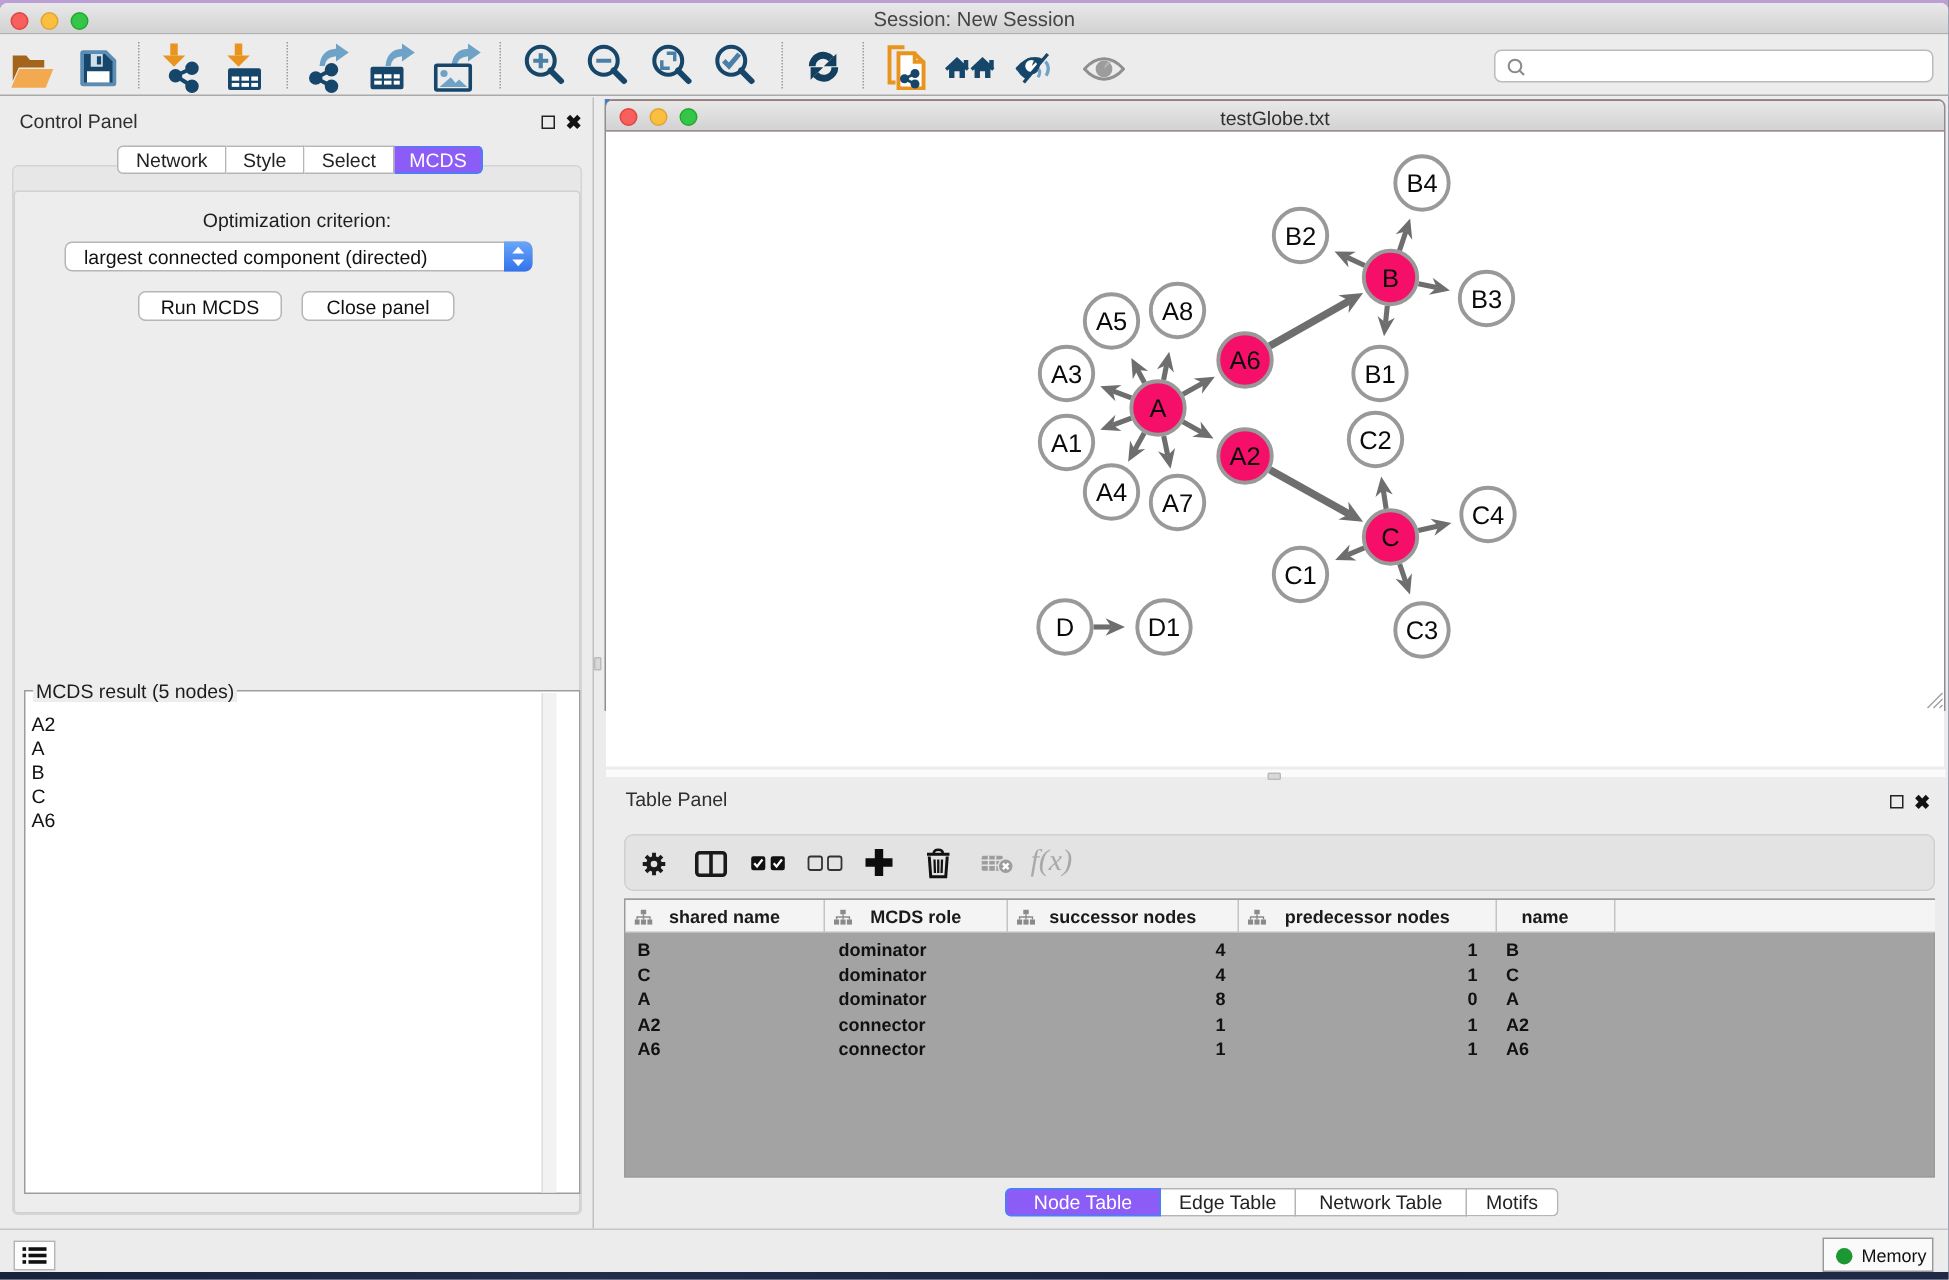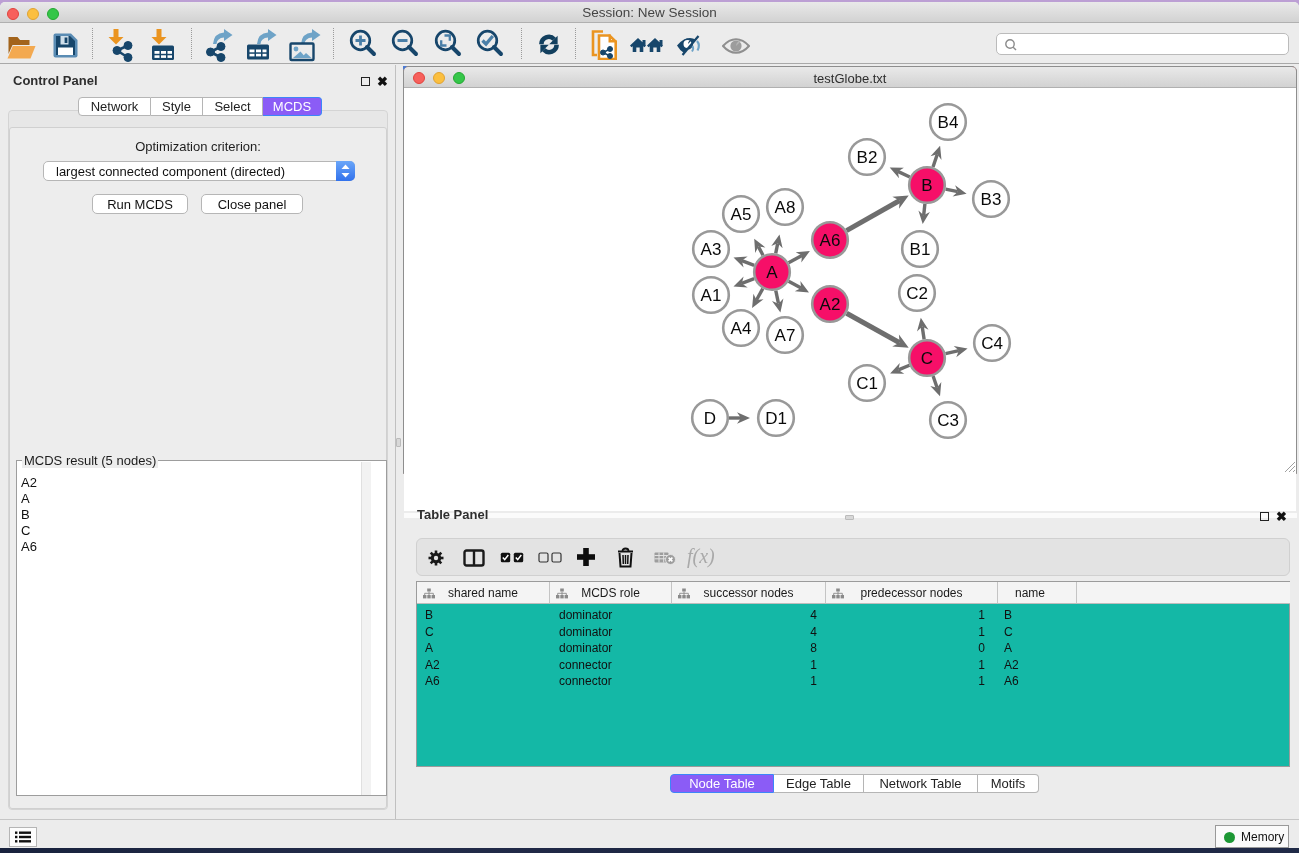--- a/index.html
+++ b/index.html
@@ -12,21 +12,21 @@
 .tl { position:absolute; width:12px; height:12px; border-radius:50%; top:6px; }
 .tl.r { background:#f7605c; border:0.5px solid #e0443e; }
 .tl.y { background:#fbbf3f; border:0.5px solid #e0a333; }
 .tl.g { background:#35c649; border:0.5px solid #24a832; }
 #maintitle .t { position:absolute; top:3px; width:100%; text-align:center; font-size:13.5px; color:#454545; }
 #toolbar { position:absolute; left:0; top:21px; width:1299px; height:41px; background:#ececec; border-bottom:1px solid #a9a9a9; }
 .sep { position:absolute; top:5px; height:31px; width:0; border-left:1px dotted #9a9a9a; }
 #searchbox { position:absolute; left:996px; top:10px; width:293px; height:22px; background:#fff; border:1px solid #bbb; border-radius:5px; }
 #mainarea { position:absolute; left:0; top:63px; width:1299px; height:754px; }
 #ctrlpanel { position:absolute; left:0; top:0; width:396px; height:754px; border-right:1px solid #c0c0c0; }
-.paneltitle { font-size:13px; color:#2e2e2e;font-weight:bold; }
+.paneltitle { font-size:13px; color:#2e2e2e; }
 .wbtn { position:absolute; width:9px; height:9px; border:1.5px solid #222; }
 .panelx { position:absolute; font-size:13px; color:#111; font-weight:bold; }
 .tabs { position:absolute; display:flex; }
 .tab { border:1px solid #b5b5b5; border-left:none; background:#fff; font-size:13px; color:#222; text-align:center; padding:1px 0 0 0; height:19px; }
 .tab.first { border-left:1px solid #b5b5b5; border-radius:4px 0 0 4px; }
 .tab.last { border-radius:0 4px 4px 0; }
 .tab.sel { background:#8b5cf6; border-color:#3c86f8; color:#fff; }
 #cpbox { position:absolute; left:8px; top:45px; width:380px; height:700px; background:#e7e7e7; border:1px solid #d4d4d4; border-radius:4px; }
 #cpinner { position:absolute; left:1px; top:17px; width:376px; height:676px; background:#ededed; border:1px solid #d0d0d0; border-radius:3px; }
 #optlabel { position:absolute; left:0; top:74px; width:396px; text-align:center; font-size:13px; color:#1e1e1e; }
@@ -36,23 +36,23 @@
 #mcdsbox { position:absolute; left:16px; top:395px; width:371px; height:336px; background:#fff; border:1px solid #9d9d9d; }
 #mcdslegend { position:absolute; left:5px; top:-8px; background:#ededed; padding:0 2px; font-size:13px; color:#1c1c1c; }
 #mcdslist { position:absolute; left:4px; top:14px; font-size:13px; color:#111; line-height:16px; }
 #mcdssb { position:absolute; left:344px; top:1px; width:10px; height:333px; background:#f2f2f2; border-left:1px solid #e0e0e0; }
 #netwin { position:absolute; left:403px; top:1px; width:894px; height:408px; border:1px solid #8e8e8e; border-radius:5px 5px 0 0; background:#7f1d1d; }
 #nettitle { position:absolute; left:0; top:0; width:100%; height:21px; border-radius:4px 4px 0 0; }
 #nettitle .t { position:absolute; top:4px; width:100%; text-align:center; font-size:13px; color:#2e2e2e; }
 #netcanvas { position:absolute; left:0; top:21px; width:892px; height:423px; background:#fff; }
 #grip1 { position:absolute; left:396px; top:373px; width:5px; height:9px; background:#d8d8d8; border:1px solid #bbb; border-radius:1px; }
 #grip2 { position:absolute; left:845px; top:450px; width:9px; height:5px; background:#d8d8d8; border:1px solid #bbb; border-radius:1px; }
-#tablepanel { position:absolute; left:403px; top:435px; width:896px; height:301px; }
+#tablepanel { position:absolute; left:403px; top:453px; width:896px; height:301px; }
 #tptoolbar { position:absolute; left:13px; top:38px; width:874px; height:38px; background:#e3e3e3; border:1px solid #d0d0d0; border-radius:6px; }
-#tptable { position:absolute; left:13px; top:81px; width:874px; height:186px; background:#14b8a6; border:1px solid #9b9b9b; }
+#tptable { position:absolute; left:13px; top:81px; width:874px; height:186px; background:#a3a3a3; border:1px solid #9b9b9b;font-weight:bold; }
 .thead { position:absolute; left:0; top:0; height:22px; background:#f4f4f4; border-right:1px solid #c4c4c4; border-bottom:1px solid #bdbdbd; font-size:12px; color:#1a1a1a; text-align:center; padding-top:4px; }
 .trow { position:absolute; font-size:12px; color:#111; }
 #statusbar { position:absolute; left:0; top:817px; width:1299px; height:31px; background:#ececec; border-top:1px solid #c6c6c6; }
 #listbtn { position:absolute; left:9px; top:7px; width:28px; height:20px; background:#fdfdfd; border:1px solid #b5b5b5; }
 #membtn { position:absolute; left:1215px; top:5px; width:74px; height:23px; background:#fafafa; border:1px solid #999; font-size:12px; color:#111; }
 #membtn .dot { position:absolute; left:8px; top:6px; width:11px; height:11px; border-radius:50%; background:#1c9734; }
 #membtn .mt { position:absolute; left:25px; top:4px;text-align:right; }
 #botstrip { position:absolute; left:0; top:848px; width:1299px; height:5px; background:linear-gradient(90deg,#18223d,#232c4a 30%,#1b2441 60%,#202a47); }
 svg text { font-family:"Liberation Sans", sans-serif; }
 </style>

